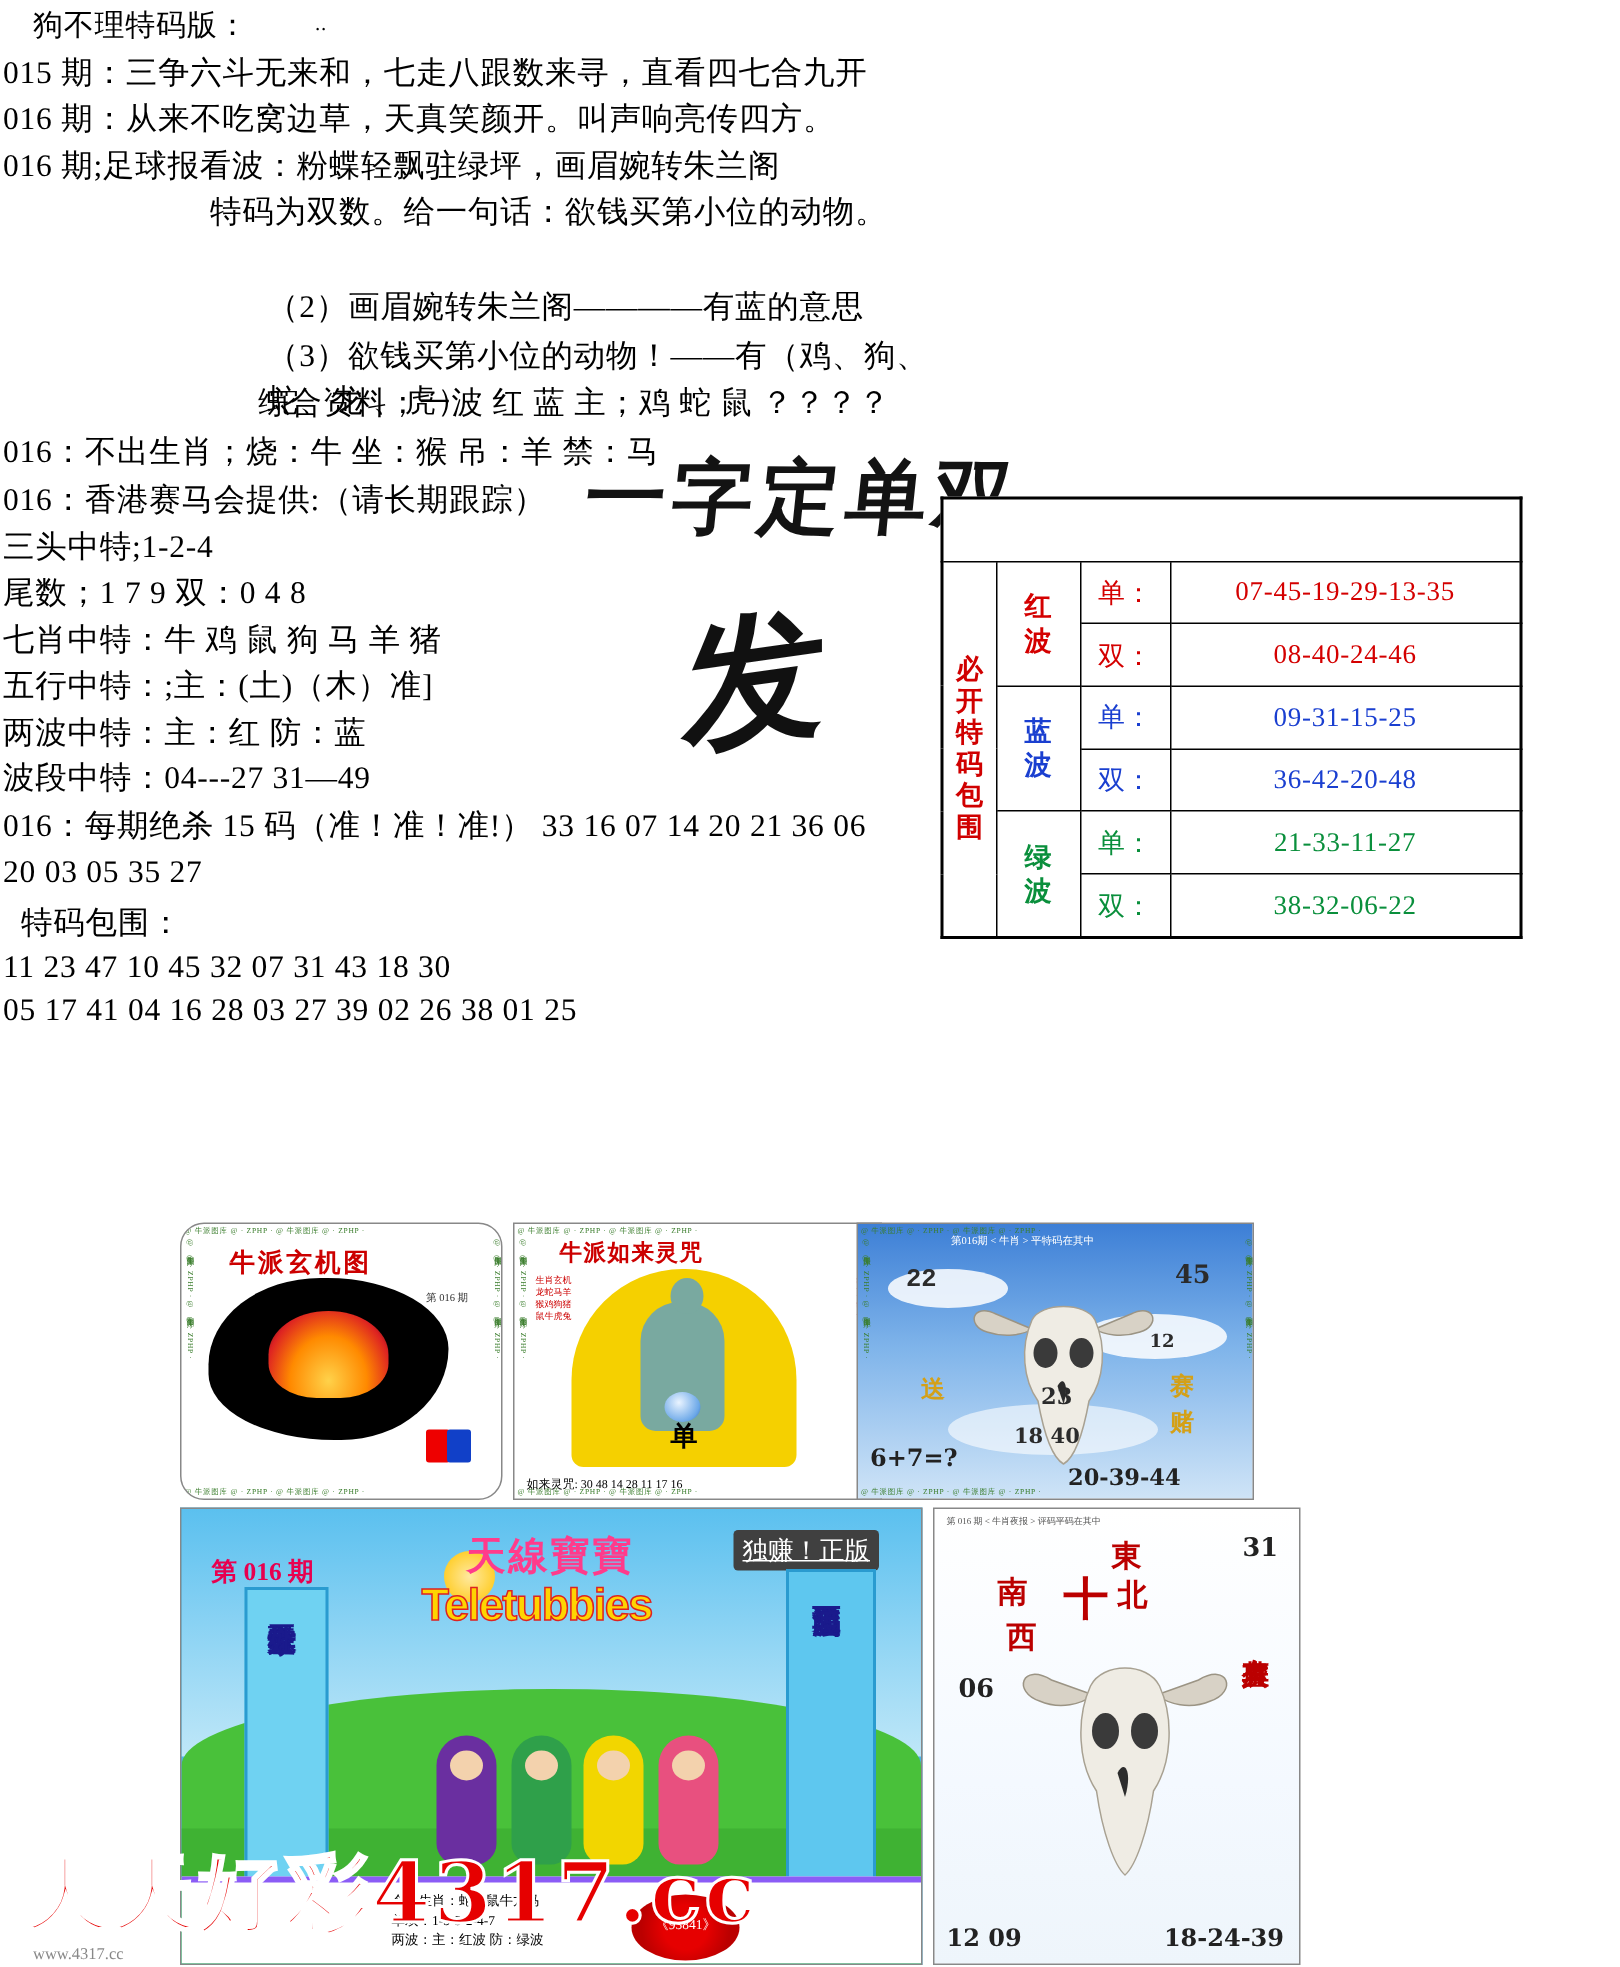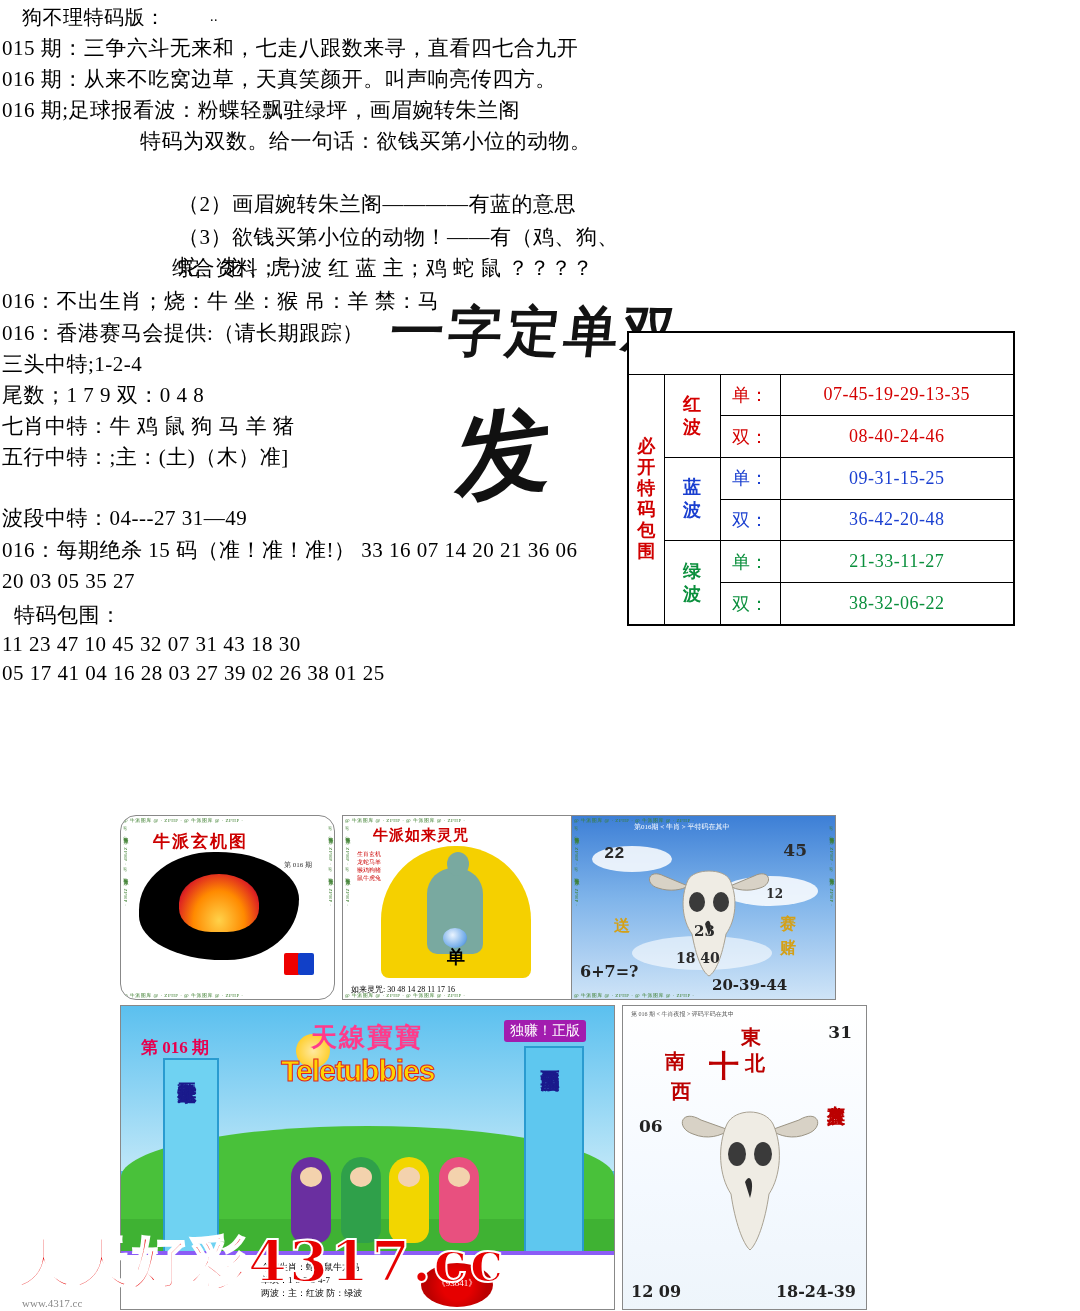--- a/index.html
+++ b/index.html
@@ -106,21 +106,21 @@
   #card-tele .sky { position:absolute; left:0; top:0; right:0; height:165px; background:linear-gradient(#5bc0ef,#bfe7f8); }
   #card-tele .hill { position:absolute; left:0; top:120px; right:0; bottom:0; background:#49c13a; border-radius:50% 50% 0 0 / 28% 28% 0 0; }
   #card-tele .ground { position:absolute; left:0; bottom:0; right:0; height:90px; background:#3fb233; }
   #card-tele .sun { position:absolute; left:175px; top:28px; width:34px; height:34px; background:radial-gradient(circle,#ffe9a0,#ffc400); border-radius:50%; }
   #card-tele .bigtitle { position:absolute; left:190px; top:14px; font-size:26px; font-weight:bold; color:#ff3b8b; font-family:"DejaVu Serif",serif; letter-spacing:2px;}
   #card-tele .tele-logo { position:absolute; left:160px; top:48px; font-size:30px; font-weight:bold; color:#ffd400; font-family:"Liberation Sans",sans-serif; -webkit-text-stroke:1px #d22; letter-spacing:-1px; }
   #card-tele .issue { position:absolute; left:20px; top:30px; font-size:17px; font-weight:bold; color:#e8004f; }
   #card-tele .vtext { position:absolute; writing-mode:vertical-rl; font-size:19px; font-weight:bold; font-family:"DejaVu Serif",serif; }
   #card-tele .leftband { position:absolute; left:42px; top:52px; width:56px; height:215px; background:#6fd2f2; border:2px solid #2a9bd0; }
   #card-tele .rightband { position:absolute; right:30px; top:40px; width:60px; height:225px; background:#5ec7ef; border:2px solid #2a9bd0; }
-  #card-tele .redtag { position:absolute; right:28px; top:14px; background:#a21caf; color:#fff; font-size:14px; padding:2px 6px; border-radius:3px; }
+  #card-tele .redtag { position:absolute; right:28px; top:14px; background:#404040; color:#fff; font-size:17px; padding:2px 6px; border-radius:3px;text-decoration:underline; }
   .tubby { position:absolute; bottom:66px; width:40px; height:86px; border-radius:20px 20px 14px 14px; }
   .tubby .f { position:absolute; left:9px; top:10px; width:22px; height:20px; background:#f3d2ad; border-radius:50%; }
   #card-tele .bottombar { position:absolute; left:0; bottom:0; right:0; height:58px; background:#ffffff; border-top:4px solid #8b5cf6; }
   #card-tele .bl { position:absolute; font-size:9px; color:#000; }
   #card-tele .redseal { position:absolute; left:300px; bottom:2px; width:72px; height:44px; background:radial-gradient(circle,#e60000 35%, #b00 70%); border-radius:50%; color:#fff; font-size:9px; text-align:center; padding-top:14px; }
 
   
   #card-sky2 { left:622px; top:190px; width:245px; height:305px;
      background:linear-gradient(#ffffff 0%, #f4f9ff 60%, #eef5fb 100%); }
   #card-sky2 .hdr { position:absolute; left:8px; top:4px; font-size:6px; color:#555; }
@@ -153,20 +153,21 @@
   <div class="line" style="position:absolute;left:178px;top:189px;">（2）画眉婉转朱兰阁————有蓝的意思</div>
   <div class="line" style="position:absolute;left:178px;top:222px;">（3）欲钱买第小位的动物！——有（鸡、狗、蛇、龙 、虎）</div>
   <div class="line" style="position:absolute;left:172px;top:253px;">综合资料；一波 红 蓝  主；鸡 蛇 鼠 ？？？？</div>
 
   <div class="line" style="position:absolute;left:2px;top:286px;">016：不出生肖；烧：牛  坐：猴  吊：羊  禁：马</div>
   <div class="line" style="position:absolute;left:2px;top:318px;">016：香港赛马会提供:（请长期跟踪）</div>
   <div class="line" style="position:absolute;left:2px;top:349px;">三头中特;1-2-4</div>
   <div class="line" style="position:absolute;left:2px;top:380px;">尾数；1 7 9 双：0 4 8</div>
   <div class="line" style="position:absolute;left:2px;top:411px;">七肖中特：牛  鸡  鼠  狗  马  羊  猪</div>
   <div class="line" style="position:absolute;left:2px;top:442px;">五行中特：;主：(土)（木）准]</div>
+  <div class="line" style="position:absolute;left:2px;top:473px;">两波中特：主：红 防：蓝</div>
   <div class="line" style="position:absolute;left:2px;top:503px;">波段中特：04---27      31—49</div>
   <div class="line" style="position:absolute;left:2px;top:535px;">016：每期绝杀 15 码（准！准！准!）   33 16 07 14 20 21 36 06</div>
   <div class="line" style="position:absolute;left:2px;top:566px;">20 03 05 35 27</div>
   <div class="line" style="position:absolute;left:14px;top:600px;">特码包围：</div>
   <div class="line" style="position:absolute;left:2px;top:629px;">11 23 47 10 45 32 07 31 43 18 30</div>
   <div class="line" style="position:absolute;left:2px;top:658px;">05 17 41 04 16 28 03 27 39 02 26 38 01 25</div>
 </div>
 
 <div id="calligraphy-yizi">一字定单双</div>
 <div id="calligraphy-fa">发</div>

